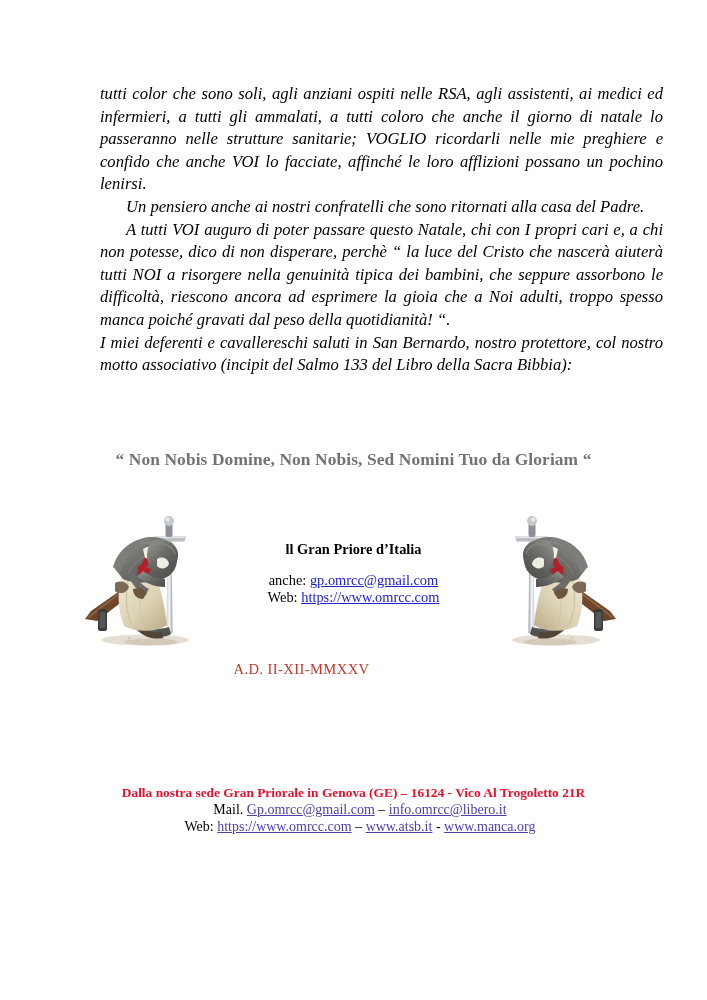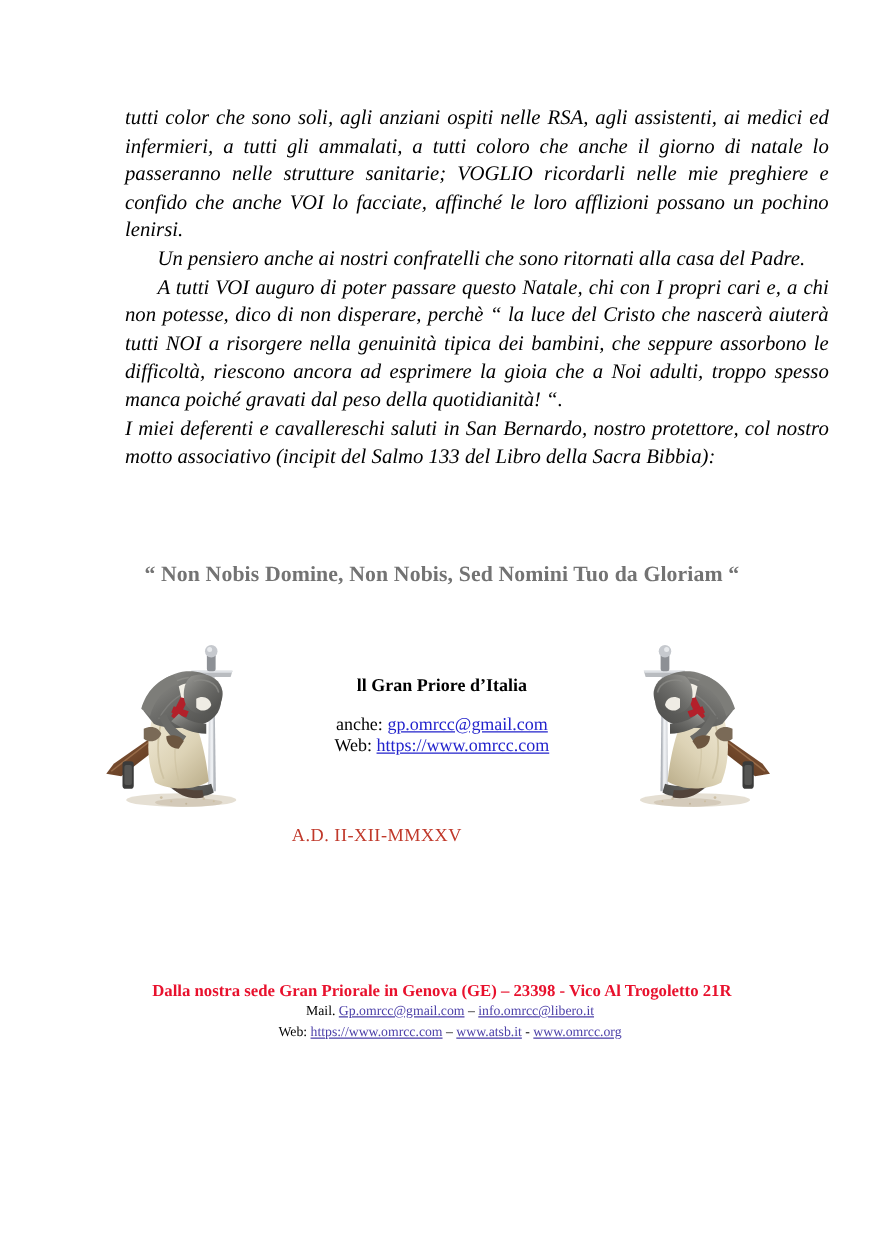--- a/index.html
+++ b/index.html
@@ -102,21 +102,21 @@
     width: 707px;
     text-align: center;
     line-height: 17px;
   }
   .footer-addr {
     color: #E8112D;
     font-weight: bold;
     font-size: 13.4px;
   }
   .footer-line {
-    font-size: 11px;
+    font-size: 14px;
     padding-left: 13px;
   }
 
   
   .knight {
     position: absolute;
     width: 135px;
     height: 140px;
   }
   .knight.left  { left: 79px;  top: 511px; }
@@ -299,18 +299,18 @@
   <div class="sig-block">
     <div class="sig-title">ll Gran Priore d’Italia</div>
     <div class="sig-gap"></div>
     <div class="sig-line"><span>anche:</span> <a class="link" href="#">gp.omrcc@gmail.com</a></div>
     <div class="sig-line"><span>Web:</span> <a class="link" href="#">https://www.omrcc.com</a></div>
   </div>
 
   <div class="date-line">A.D. II-XII-MMXXV</div>
 
   <div class="footer">
-    <div class="footer-addr">Dalla nostra sede Gran Priorale in Genova (GE) – 23398 -  Vico Al Trogoletto 21R</div>
+    <div class="footer-addr">Dalla nostra sede Gran Priorale in Genova (GE) – 16124 -  Vico Al Trogoletto 21R</div>
     <div class="footer-line"><span>Mail.</span> <a class="link-purple" href="#">Gp.omrcc@gmail.com</a> <span>–</span> <a class="link-purple" href="#">info.omrcc@libero.it</a></div>
-    <div class="footer-line"><span>Web:</span> <a class="link-purple" href="#">https://www.omrcc.com</a> <span>–</span> <a class="link-purple" href="#">www.atsb.it</a> <span>-</span> <a class="link-purple" href="#">www.omrcc.org</a></div>
+    <div class="footer-line"><span>Web:</span> <a class="link-purple" href="#">https://www.omrcc.com</a> <span>–</span> <a class="link-purple" href="#">www.atsb.it</a> <span>-</span> <a class="link-purple" href="#">www.manca.org</a></div>
   </div>
 
 </div>
 
 </body></html>

